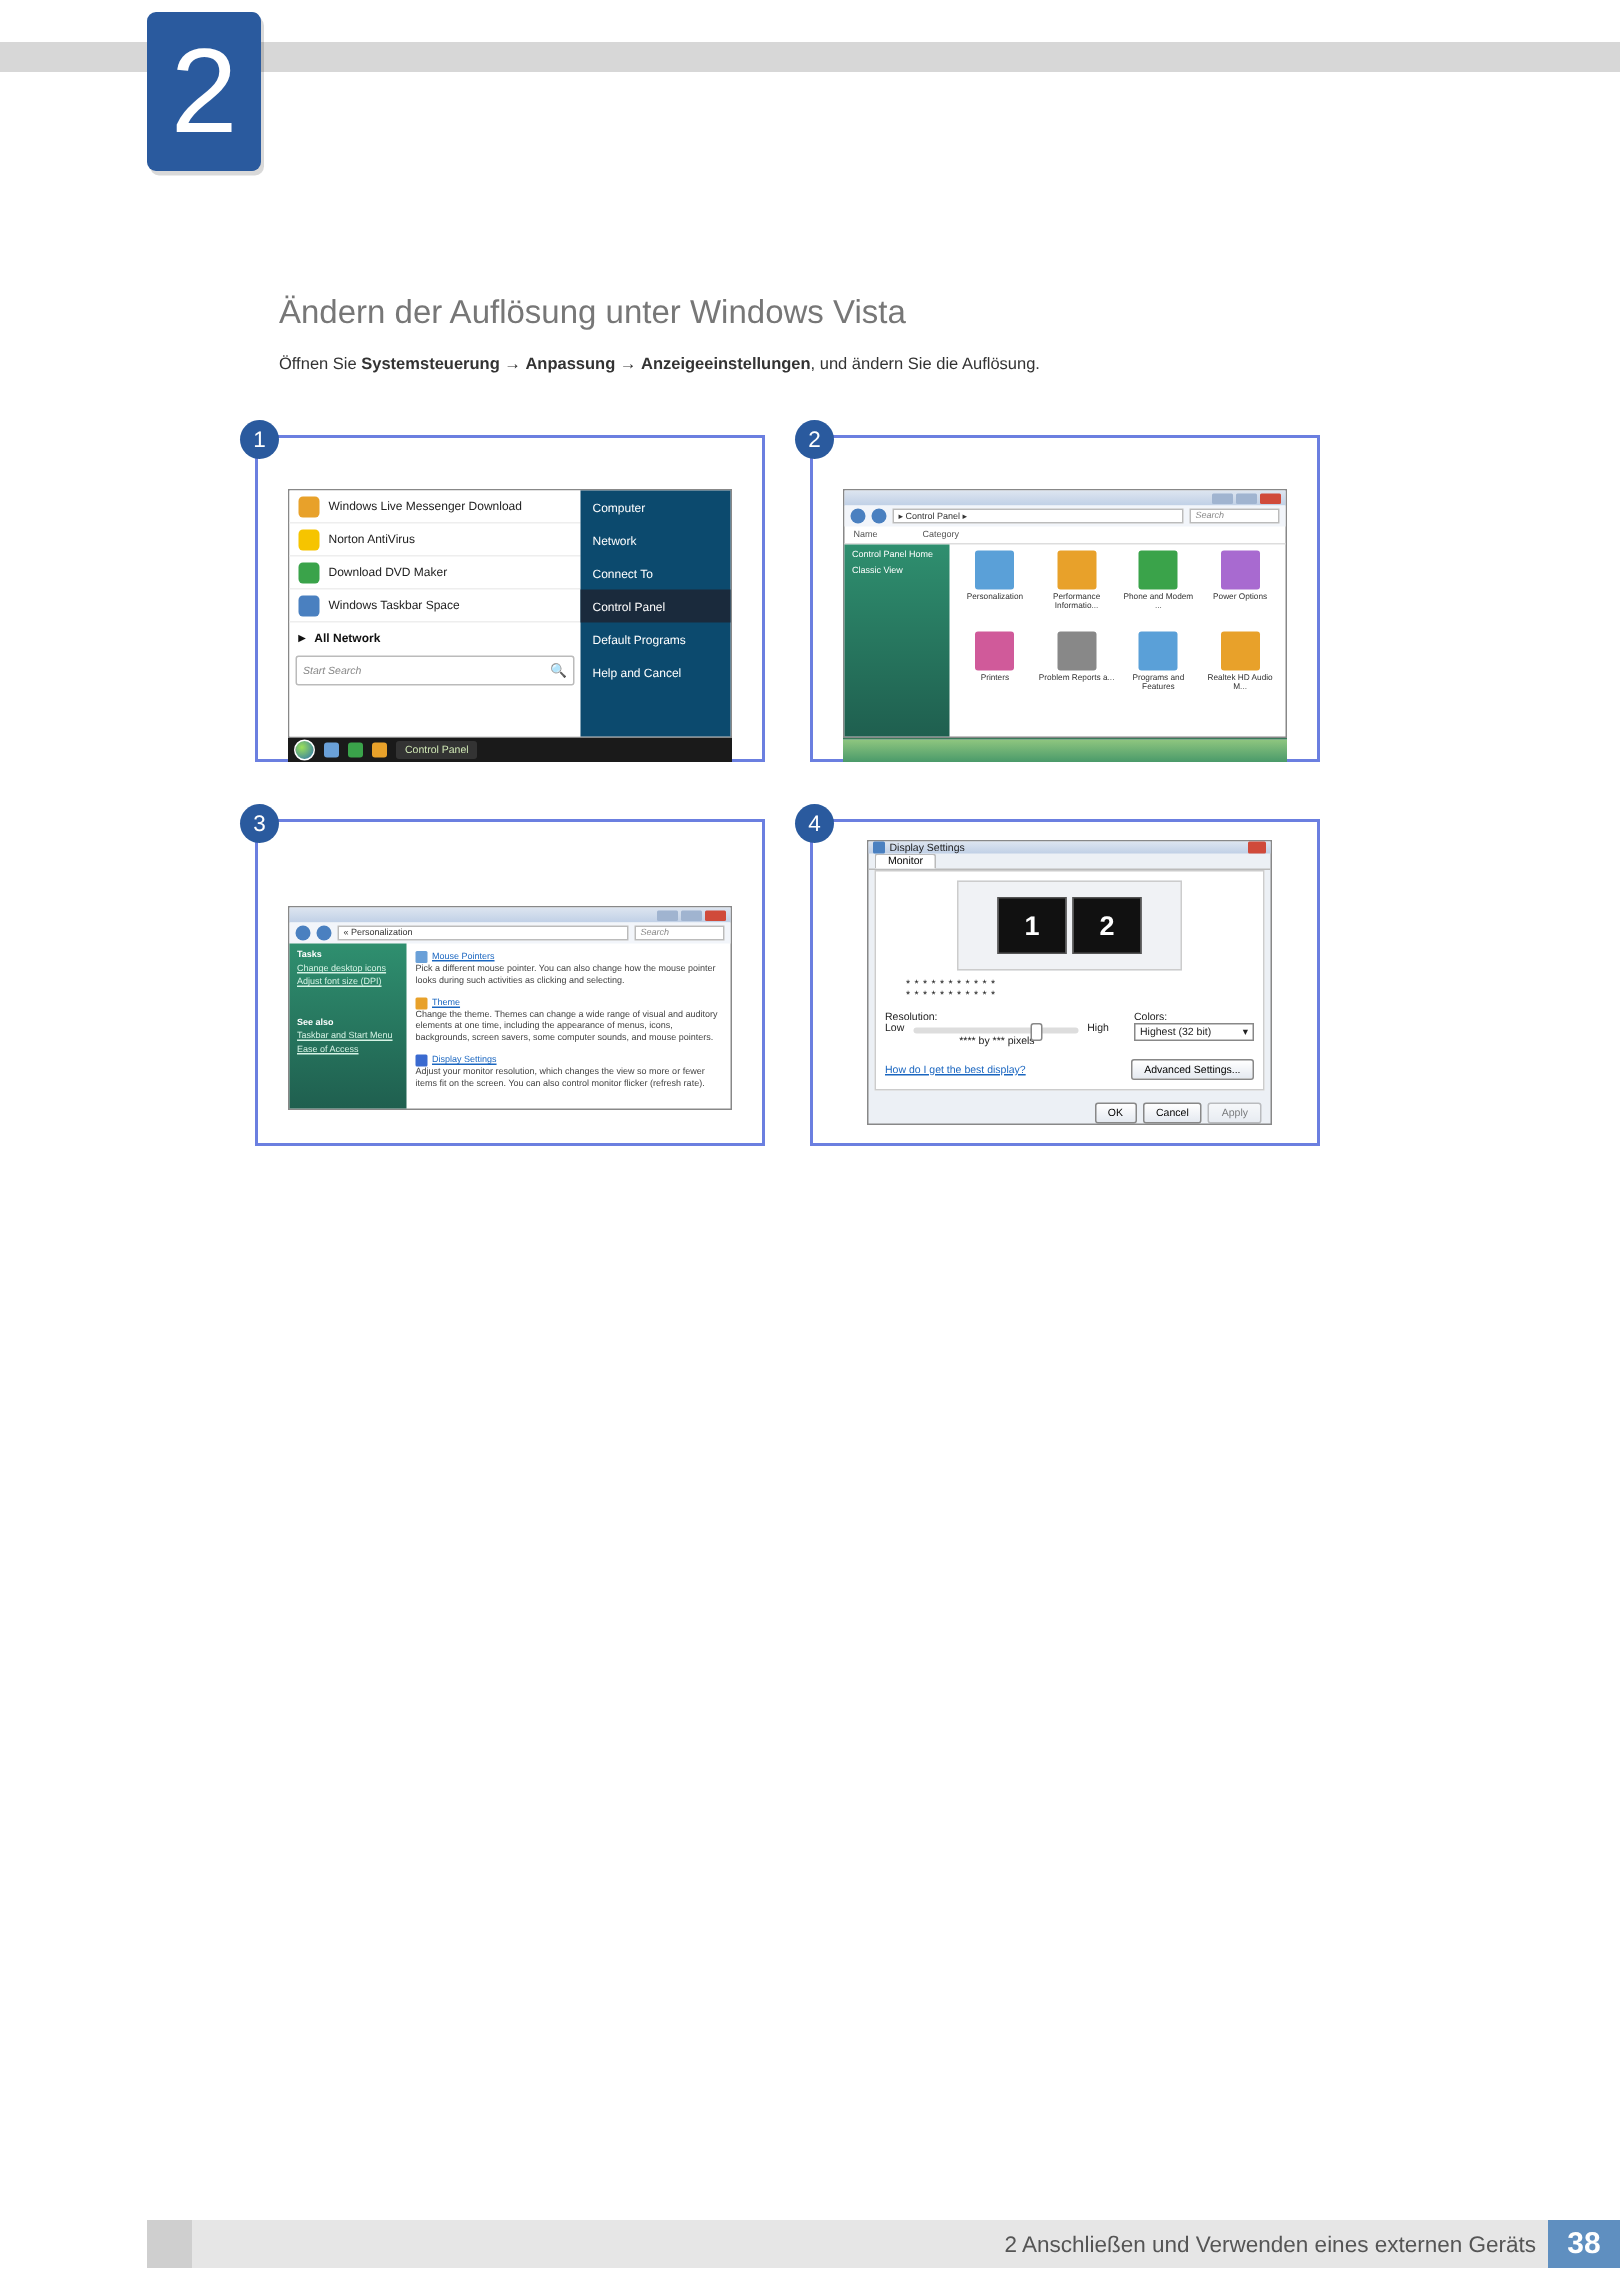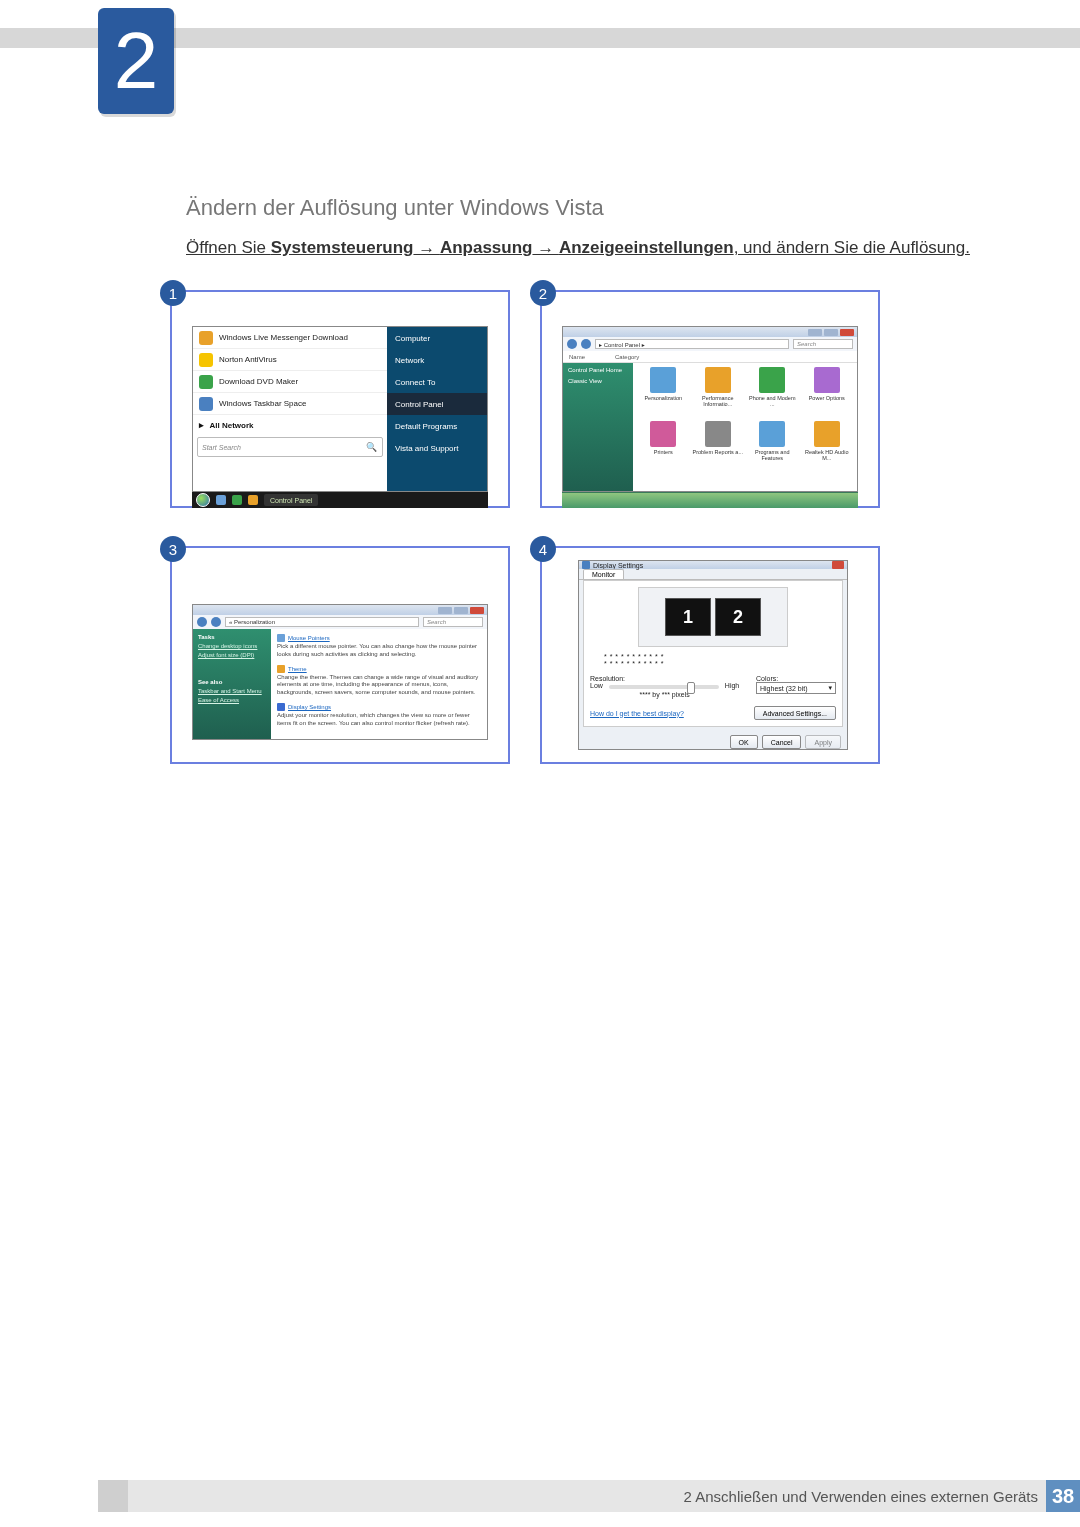--- a/index.html
+++ b/index.html
@@ -55,23 +55,22 @@
     left: 186px;
     right: 80px;
   }
   .subheading {
     color: #777;
     font-size: 22px;
     margin-bottom: 14px;
   }
   .instruction {
     color: #333;
-    font-size: 17px;
+    font-size: 11px;
     line-height: 1.5;
-    text-decoration: underline;
   }
   .instruction b { font-weight: 700; }
 
   .figures {
     position: absolute;
     top: 290px;
     left: 170px;
     width: 720px;
   }
   .fig-row { display: flex; gap: 30px; margin-bottom: 38px; }
@@ -316,21 +315,21 @@
   .footer-strip {
     position: absolute; left: 128px; right: 0; top: 1480px; height: 32px;
     background: #e6e6e6;
     display: flex; align-items: center; justify-content: flex-end;
     padding-right: 0;
   }
   .footer-text {
     color: #555; font-size: 15px; margin-right: 8px;
   }
   .page-num {
-    width: 34px; height: 32px; background: #5f8fc0;
+    width: 48px; height: 32px; background: #5f8fc0;
     color: #fff; font-size: 20px; font-weight: 700;
     display: flex; align-items: center; justify-content: center;
   }
 </style>
 </head>
 <body>
 
 <div class="top-banner">
   <div class="banner-strip"></div>
   <div class="chapter-badge">2</div>
@@ -368,21 +367,21 @@
             </div>
           <div class="sm-all">All Network</div>
           <div class="sm-search">Start Search</div>
         </div>
         <div class="fig1-right">
           <div class="fig1-right-item">Computer</div>
           <div class="fig1-right-item">Network</div>
           <div class="fig1-right-item">Connect To</div>
           <div class="fig1-right-item hl">Control Panel</div>
           <div class="fig1-right-item">Default Programs</div>
-          <div class="fig1-right-item">Vista and Support</div>
+          <div class="fig1-right-item">Help and Cancel</div>
         </div>
       </div>
       <div class="fig1-taskbar">
         <div class="orb"></div>
         <div class="tb-ic"></div>
         <div class="tb-ic gr"></div>
         <div class="tb-ic or"></div>
         <div class="tb-btn">Control Panel</div>
       </div>
     </div>

